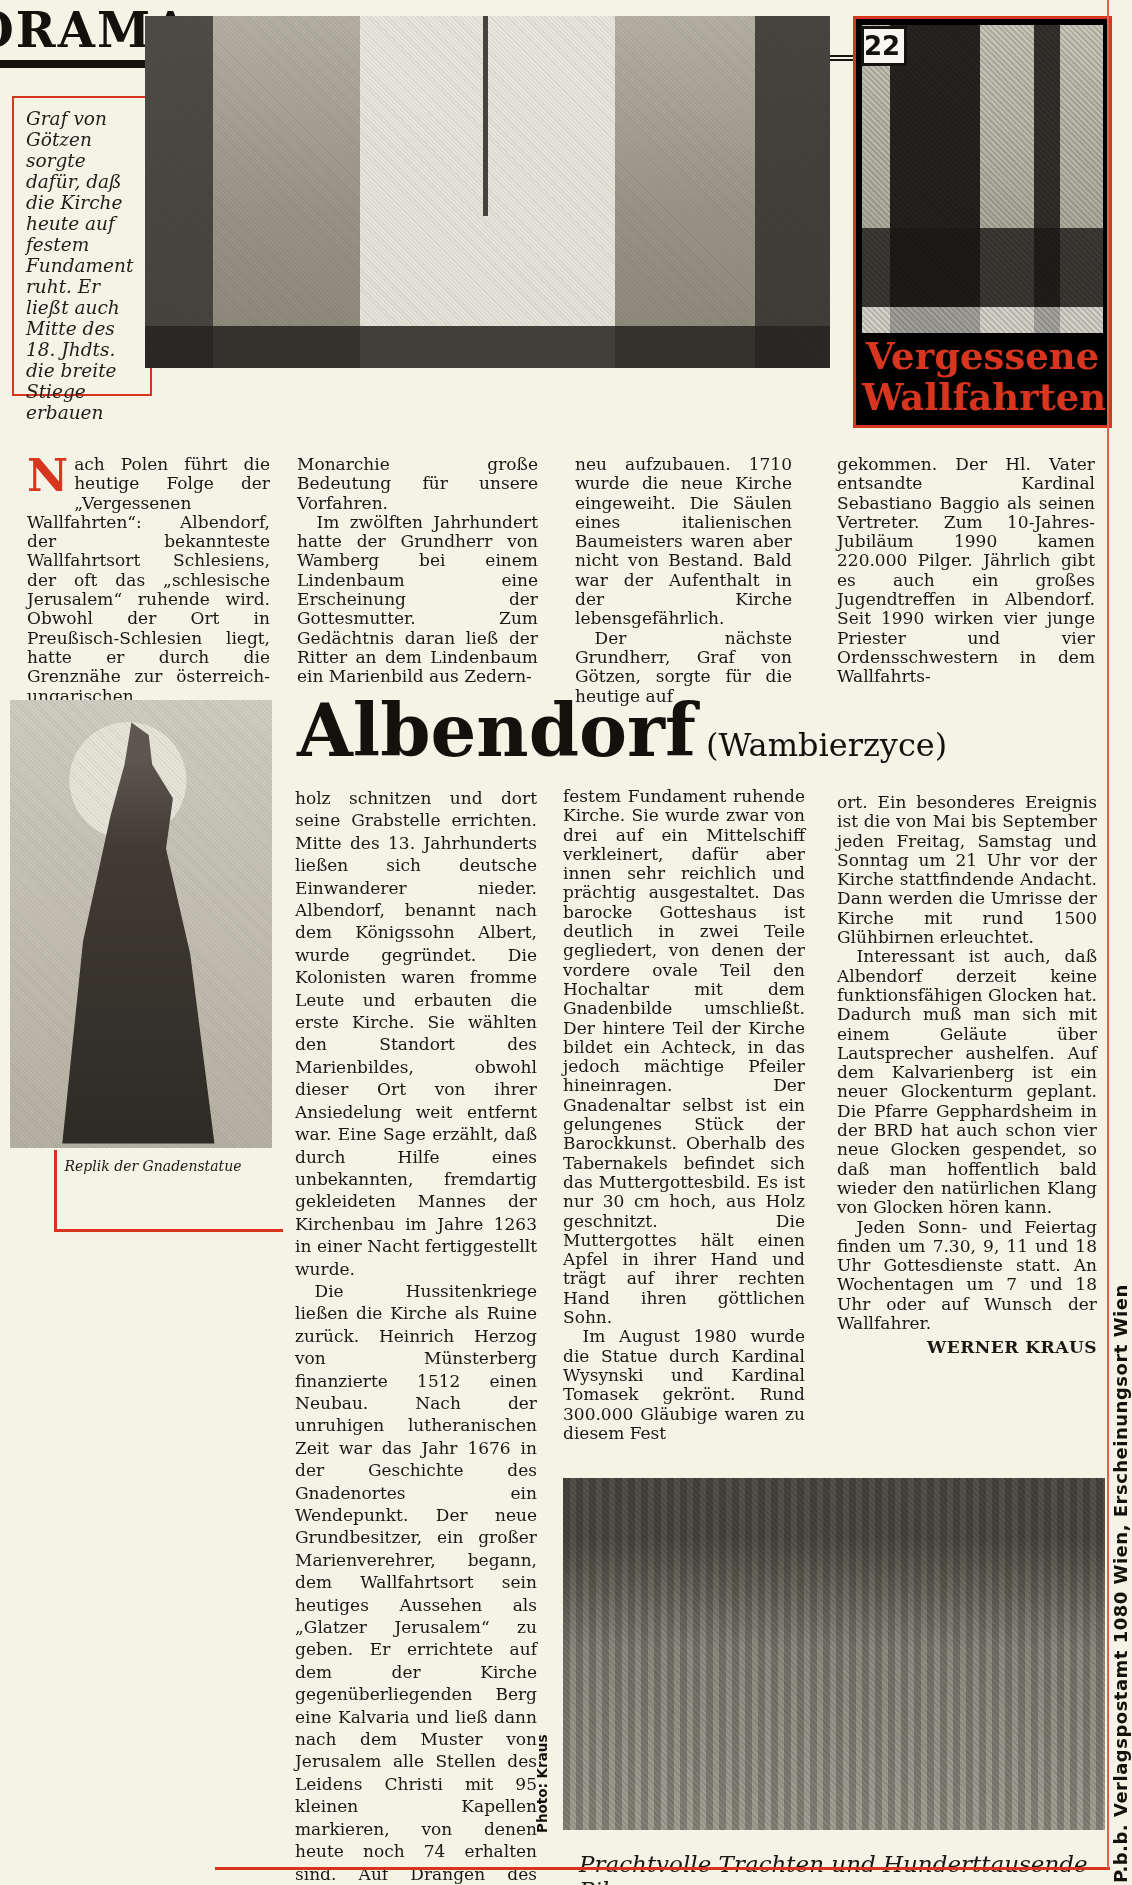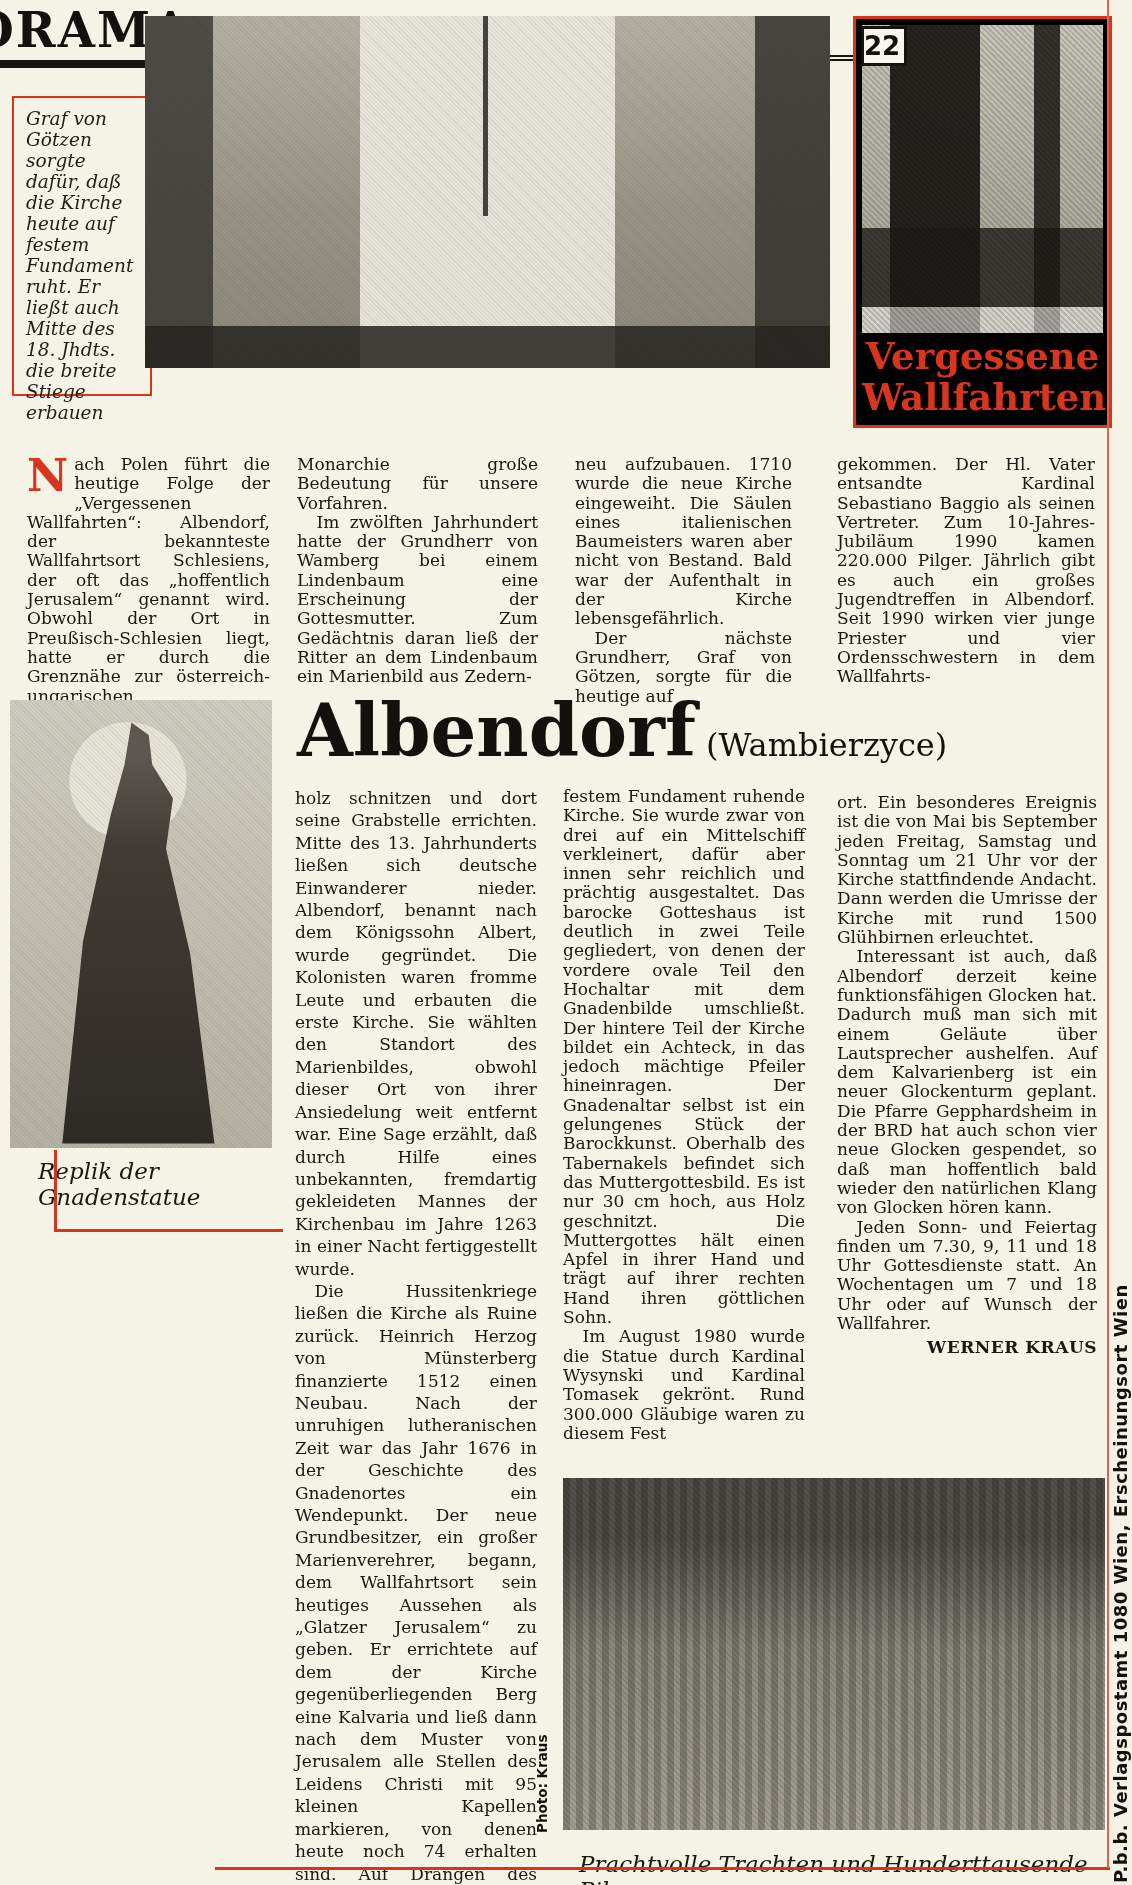--- a/index.html
+++ b/index.html
@@ -74,21 +74,21 @@
       repeating-linear-gradient(45deg, rgba(0,0,0,.06) 0 1px, transparent 1px 3px),
       radial-gradient(circle at 45% 18%, #e6e3d7 0 58px, transparent 59px),
       linear-gradient(180deg, #cfccc0, #b5b2a4);
   }
   .statue-fig {
     position:absolute; left:16%; top:5%; width:66%; height:94%;
     background:linear-gradient(180deg, #5c5850 0 8%, #403c33 30%, #2e2b25 100%);
     clip-path:polygon(46% 0, 56% 3%, 58% 10%, 70% 18%, 66% 30%, 80% 55%, 94% 100%, 6% 100%, 18% 52%, 34% 22%, 42% 10%);
   }
   .statue-caption { position:absolute; left:38px; top:1158px; width:230px; margin:0;
-    font-style:italic; font-size:23px; text-align:left; }
+    font-style:italic; font-size:14px; text-align:center; }
   .red-l-v { position:absolute; left:54px; top:1150px; width:3px; height:82px; background:#d8351f; }
   .red-l-h { position:absolute; left:54px; top:1229px; width:229px; height:3px; background:#d8351f; }
   .body-colA { left:295px; top:787px; width:242px; height:1078px; line-height:22.4px; }
   .body-colB { left:563px; top:787px; width:242px; height:688px; }
   .body-colC { left:837px; top:793px; width:260px; height:662px; }
   .author { text-align:right !important; font-weight:bold; margin-top:5px !important;
     text-indent:0 !important; letter-spacing:.5px; }
   
   .photo-pilger {
     left:563px; top:1478px; width:542px; height:352px;
@@ -133,21 +133,21 @@
   <div class="red-box">
     <div class="photo-procession"></div>
     <div class="series-title">
       <div>Vergessene</div>
       <div>Wallfahrten</div>
     </div>
   </div>
   <div class="page-number">22</div>
 
   <div class="col intro-col1">
-    <p><span class="dropcap">N</span><span>ach Polen führt die heutige Folge der „Vergessenen Wallfahrten“: Albendorf, der bekannteste Wallfahrtsort Schlesiens, der oft das „hoffentlich Jerusalem“ genannt wird. Obwohl der Ort in Preußisch-Schlesien liegt, hatte er durch die Grenznähe zur österreich-ungarischen</span></p>
+    <p><span class="dropcap">N</span><span>ach Polen führt die heutige Folge der „Vergessenen Wallfahrten“: Albendorf, der bekannteste Wallfahrtsort Schlesiens, der oft das „schlesische Jerusalem“ ruhende wird. Obwohl der Ort in Preußisch-Schlesien liegt, hatte er durch die Grenznähe zur österreich-ungarischen</span></p>
   </div>
   <div class="col intro-col2">
     <p>Monarchie große Bedeutung für unsere Vorfahren.</p>
     <p>Im zwölften Jahrhundert hatte der Grundherr von Wamberg bei einem Lindenbaum eine Erscheinung der Gottesmutter. Zum Gedächtnis daran ließ der Ritter an dem Lindenbaum ein Marienbild aus Zedern-</p>
   </div>
   <div class="col intro-col3">
     <p>neu aufzubauen. 1710 wurde die neue Kirche eingeweiht. Die Säulen eines italienischen Baumeisters waren aber nicht von Bestand. Bald war der Aufenthalt in der Kirche lebensgefährlich.</p>
     <p>Der nächste Grundherr, Graf von Götzen, sorgte für die heutige auf</p>
   </div>
   <div class="col intro-col4">

